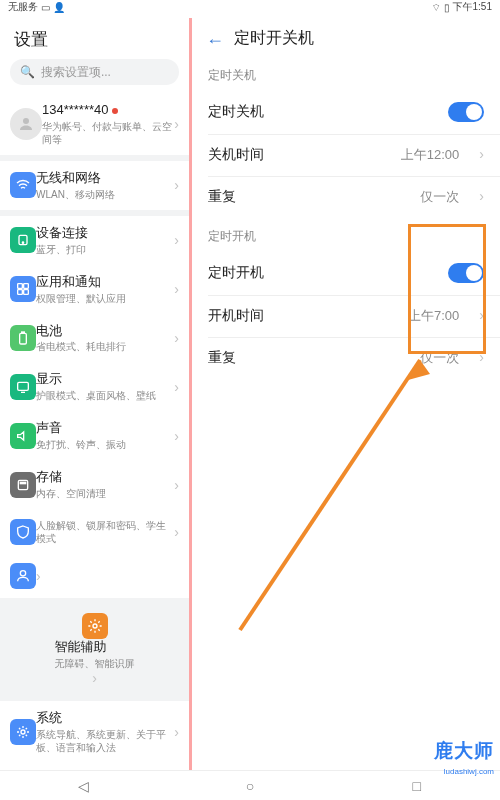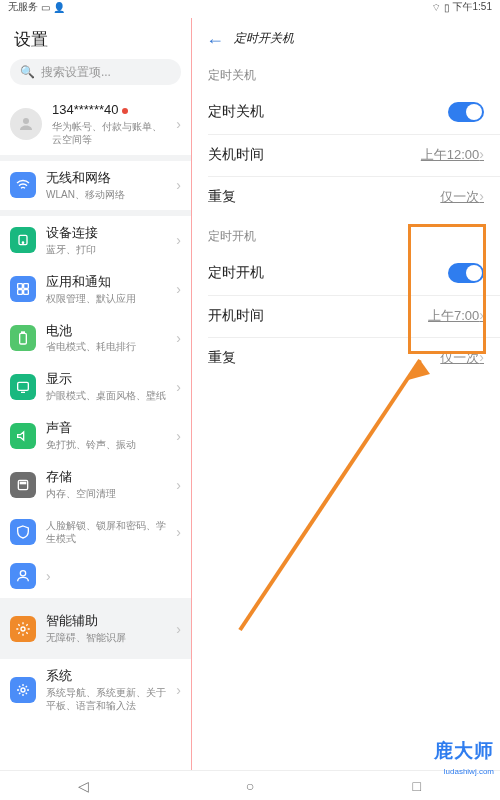--- a/index.html
+++ b/index.html
@@ -23,21 +23,21 @@
     color: #444;
   }
   .status-left { display:flex; align-items:center; gap:3px;}
   .status-right { display:flex; align-items:center; gap:3px;}
   .split {
     display: flex;
     height: 752px;
   }
   .left-pane {
     width: 192px;
-    border-right: 1px solid #fca5a5;
+    border-right: 3px solid #fca5a5;
     background: #fff;
     overflow: hidden;
     display:flex;
     flex-direction:column;
   }
   .right-pane {
     flex: 1;
     background: #fff;
     position: relative;
   }
@@ -59,24 +59,23 @@
     gap:6px;
   }
   .list {
     flex:1;
     overflow-y:auto;
   }
   .list-item {
     display: flex;
     align-items: center;
     padding: 9px 10px;
-    gap: 10px;
     position: relative;
   }
-  .list-item.sel { background: #f2f3f4; }
+  .list-item.sel { background: #f2f3f4; flex-direction: column; }
   .divider-gap { height:6px; background:#f2f3f4;}
   .icon-box {
     width: 26px;
     height: 26px;
     border-radius: 6px;
     display:flex;
     align-items:center;
     justify-content:center;
     flex-shrink:0;
     color:#fff;
@@ -94,35 +93,35 @@
   .item-sub { font-size: 10px; color:#8a8a8a; line-height:1.3; margin-top:1px;}
   .chev { color:#c3c3c3; font-size:14px; font-weight:300;}
   .red-dot { width:6px;height:6px;border-radius:50%;background:#e74c3c;display:inline-block;margin-left:3px;vertical-align:middle;}
 
   
   .r-header{
     display:flex;align-items:center;gap:10px;
     padding:10px 14px 8px;
   }
   .back-arrow{color:#3a7bd5;font-size:18px;}
-  .r-title{font-size:12px;font-weight:500;font-style:italic;}
+  .r-title{font-size:16px;font-weight:500;}
   .section-head{
     font-size:12px;color:#8a8a8a;
     padding:10px 16px 6px;
   }
   .r-row{
     display:flex;align-items:center;justify-content:space-between;
     padding:12px 16px;
     position:relative;
   }
   .r-row + .r-row::before{
     content:"";position:absolute;left:16px;right:0;top:0;height:1px;background:#eee;
   }
   .r-label{font-size:14px;color:#222;}
-  .r-val{font-size:13px;color:#8a8a8a;display:flex;gap:0;text-decoration:underline;}
+  .r-val{font-size:13px;color:#8a8a8a;display:flex;gap:20px;}
   .toggle{
     width:36px;height:20px;border-radius:10px;position:relative;
   }
   .toggle.on{background:#2f7def;}
   .toggle.on::after{
     content:"";position:absolute;right:2px;top:2px;width:16px;height:16px;border-radius:50%;background:#fff;
   }
   .highlight-box{
     position:absolute;
     left:408px; top:224px;

